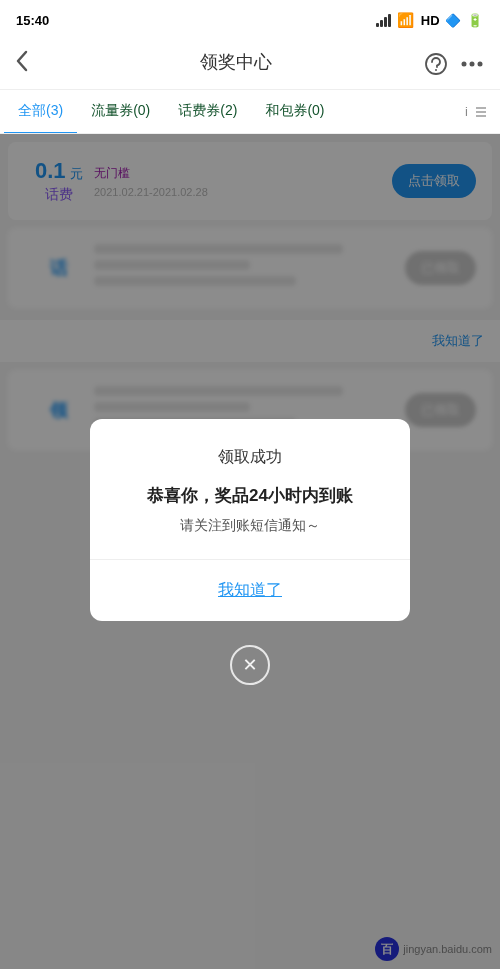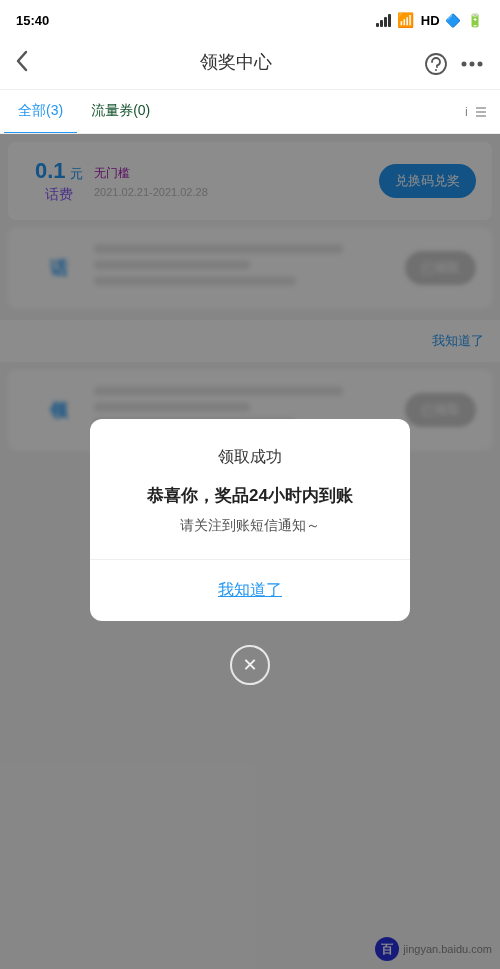--- a/index.html
+++ b/index.html
@@ -361,20 +361,26 @@
   </div>
 </div>
 
 <div class="tab-bar">
   <div class="tab-item active">
     <span>全部(3)</span>
   </div>
   <div class="tab-item">
     <span>流量券(0)</span>
   </div>
+  <div class="tab-item">
+    <span>话费券(2)</span>
+  </div>
+  <div class="tab-item">
+    <span>和包券(0)</span>
+  </div>
   <div class="tab-more">
     <span style="font-size:13px;color:#888">i</span>
     <svg width="14" height="14" viewBox="0 0 14 14" fill="none">
       <line x1="2" y1="3" x2="12" y2="3" stroke="#999" stroke-width="1.5"></line>
       <line x1="2" y1="7" x2="12" y2="7" stroke="#999" stroke-width="1.5"></line>
       <line x1="2" y1="11" x2="12" y2="11" stroke="#999" stroke-width="1.5"></line>
     </svg>
   </div>
 </div>
 
@@ -386,21 +392,21 @@
         <div>
           <span class="amount-value">0.1</span>
           <span class="amount-unit">元</span>
         </div>
         <div class="amount-type">话费</div>
       </div>
       <div class="reward-info">
         <div class="reward-subtitle">无门槛</div>
         <div class="reward-date">2021.02.21-2021.02.28</div>
       </div>
-      <button class="claim-btn">兑换码兑奖</button>
+      <button class="claim-btn">点击领取</button>
     </div>
 
     <div class="reward-card blurred">
       <div class="reward-amount">
         <div class="amount-value" style="color:#2196F3;font-size:18px">话</div>
       </div>
       <div class="reward-info">
         <div class="placeholder-line" style="width:80%"></div>
         <div class="placeholder-line" style="width:50%"></div>
         <div class="placeholder-line" style="width:65%"></div>

